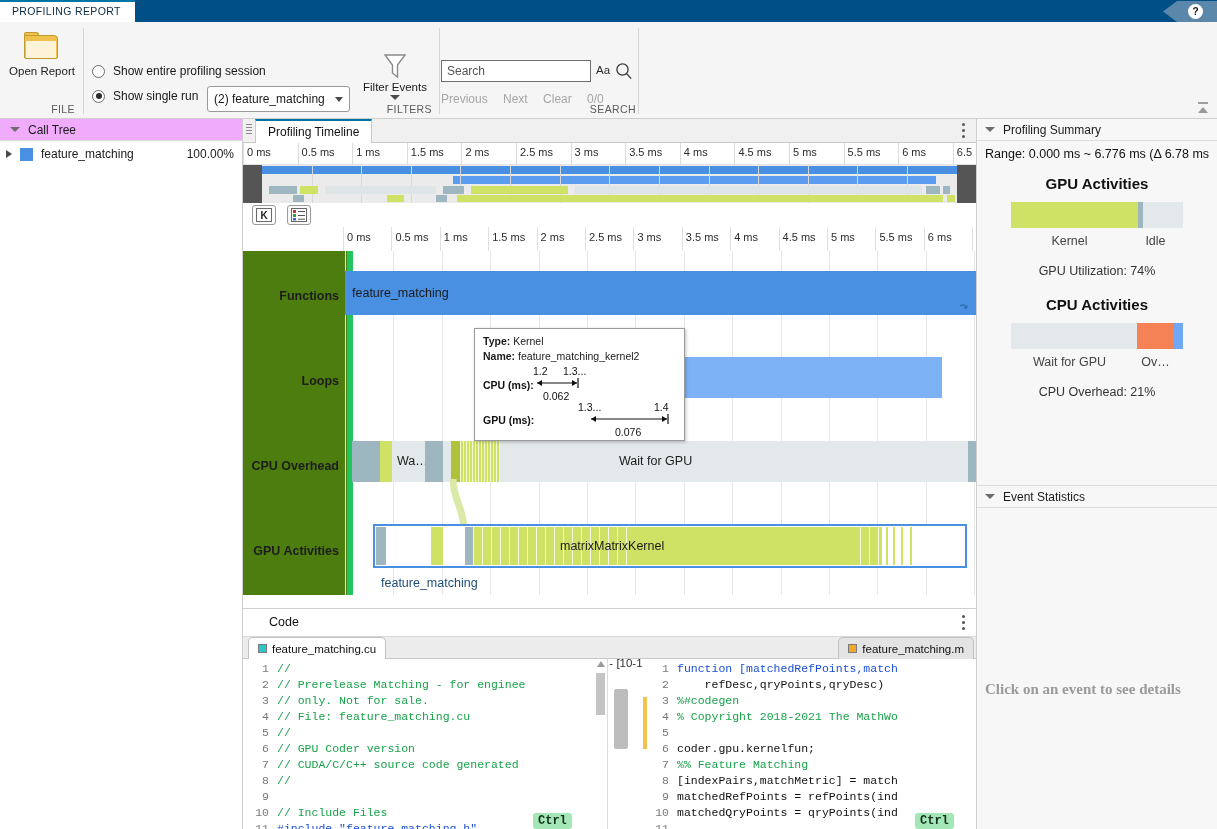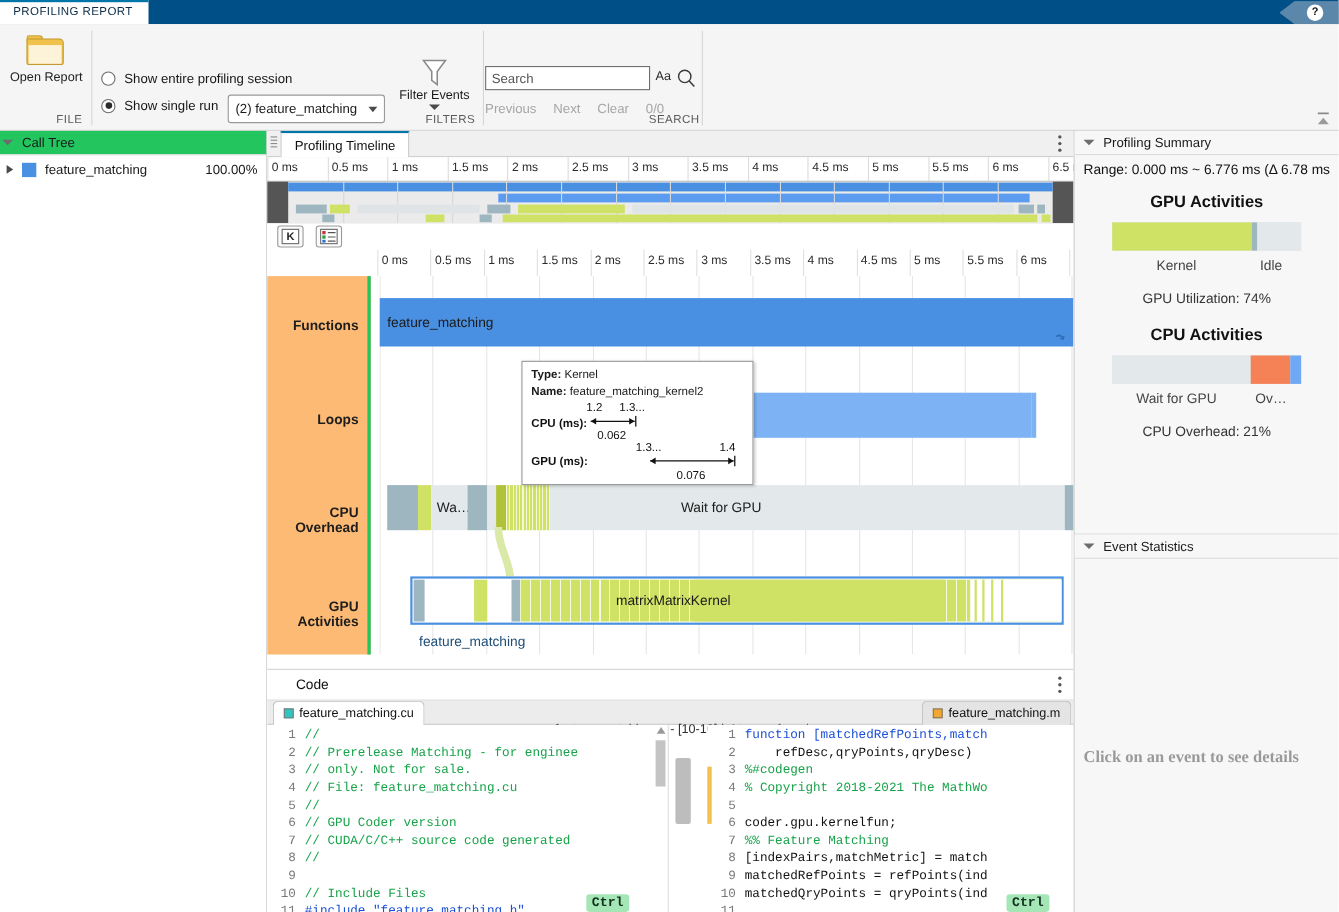--- a/index.html
+++ b/index.html
@@ -119,22 +119,22 @@
   
   .ribbon-collapse { position:absolute; right:6px; bottom:3px; width:16px; height:14px; }
 
   
   .calltree {
     position:absolute; left:0; top:119px; width:243px; height:710px;
     background:#fff; border-right:1px solid #cfcfcf;
   }
   .panel-head {
     height:22px; display:flex; align-items:center;
-    padding-left:2px; border-bottom:1px solid #dcdcdc;
-    background:#22c55e; font-size:12px; color:#1a1a1a;
+    padding-left:10px; border-bottom:1px solid #dcdcdc;
+    background:#f0abfc; font-size:12px; color:#1a1a1a;
   }
   .tri-down{
     width:0;height:0;border-left:5px solid transparent;border-right:5px solid transparent;
     border-top:5.5px solid #6d6d6d; margin-right:8px;
   }
   .tree-row{
     display:flex;align-items:center;height:26px;padding:0 8px 0 6px;font-size:12px;
   }
   .tri-right{
     width:0;height:0;border-top:4.5px solid transparent;border-bottom:4.5px solid transparent;
@@ -178,21 +178,21 @@
   .sqbtn .inner{
     position:absolute;left:3px;top:2px;width:16px;height:14px;
     border:1px solid #6a6a6a;background:#fff;font-size:10px;
     text-align:center;line-height:13px;font-weight:bold;color:#222;
   }
 
   .track-area{position:relative;height:368px;background:#fff;}
   .tr-ruler{position:absolute;left:0;top:0;width:733px;height:24px;}
   .tr-ruler .tk{position:absolute;top:0;height:24px;border-left:1px solid #e0e0e0;}
   .tr-ruler .tk span{position:absolute;left:3px;top:4px;font-size:11px;color:#2b2b2b;white-space:nowrap;}
-  .tr-labelcol{position:absolute;left:0;top:24px;width:94px;bottom:0;background:#fdba74;border-right:3px solid #22c55e;}
+  .tr-labelcol{position:absolute;left:0;top:24px;width:110px;bottom:0;background:#4d7c0f;border-right:6px solid #22c55e;}
   .tr-label{position:absolute;right:8px;font-size:12.5px;font-weight:bold;color:#1d1d1d;text-align:right;}
   .tr-canvas{position:absolute;left:102px;top:24px;right:0;bottom:0;overflow:hidden;}
   .vgrid{position:absolute;top:0;bottom:0;width:1px;background:#e6e6e6;}
 
   .bar{position:absolute;}
   .bar-label{position:absolute;font-size:12.5px;color:#1b1b1b;white-space:nowrap;}
 
   .tooltip{
     position:absolute;left:474px;top:328px;width:211px;height:113px;
     background:#fff;border:1px solid #9a9a9a;box-shadow:1px 1px 3px rgba(0,0,0,.25);

